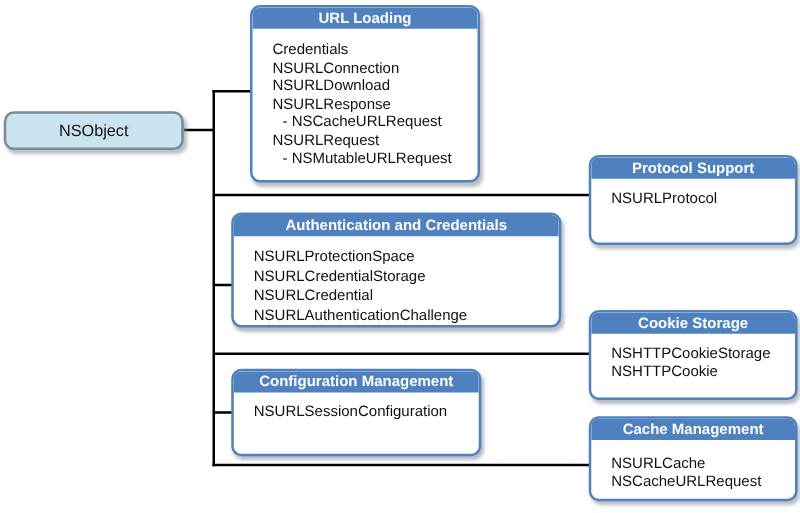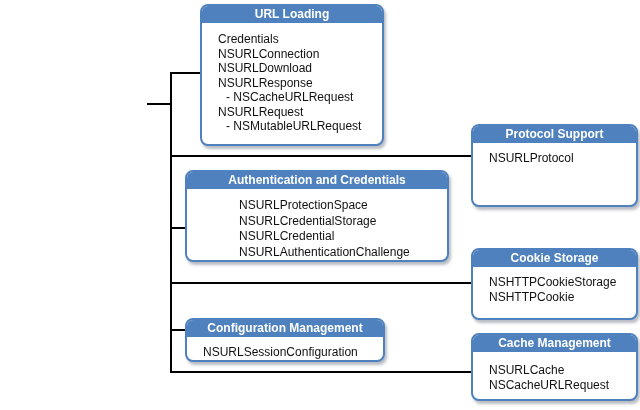--- a/index.html
+++ b/index.html
@@ -50,42 +50,45 @@
   }
   .gbody{
     padding:8px 4px 0 16px;
     font-size:12px;line-height:15px;color:var(--text-color);
   }
   .class-item{white-space:nowrap;}
   .class-item.sub{padding-left:8px;}
 
   #b-url     {left:200px;top:4px;  width:184px;height:142px;}
   #b-url .gbody{line-height:14.5px;padding-top:9px;}
-  #b-protocol{left:471px;top:124px;width:167px;height:83px;}
+  #b-protocol{left:471px;top:124px;width:167px;height:72px;}
   #b-auth    {left:185px;top:170px;width:264px;height:92px;}
-  #b-auth .gbody{padding-top:9px;line-height:15.5px;margin-left:36px;}
+  #b-auth .gbody{padding-top:9px;line-height:15.5px;}
   #b-cookie  {left:471px;top:248px;width:167px;height:72px;}
-  #b-config  {left:185px;top:295px;width:200px;height:44px;margin-top:23px;}
+  #b-config  {left:185px;top:295px;width:200px;height:70px;}
   #b-cache   {left:471px;top:333px;width:167px;height:68px;}
   #b-cache .gbody{padding-top:11px;}
 </style>
 </head>
 <body>
 
 <div id="stage">
 
   <div class="line h" style="left:147px;top:103px;width:25px;"></div>
   <div class="line v" style="left:170px;top:72px;height:301px;"></div>
   <div class="line h" style="left:170px;top:72px;width:32px;"></div>
   <div class="line h" style="left:172px;top:155px;width:300px;"></div>
   <div class="line h" style="left:172px;top:227px;width:15px;"></div>
   <div class="line h" style="left:172px;top:282px;width:300px;"></div>
   <div class="line h" style="left:172px;top:329px;width:15px;"></div>
   <div class="line h" style="left:170px;top:371px;width:302px;"></div>
 
+  <div class="nsobject">
+    <span>NSObject</span>
+  </div>
 
   <div class="gbox" id="b-url">
     <div class="ghead">URL Loading</div>
     <div class="gbody">
         <div class="class-item">Credentials</div>
         <div class="class-item">NSURLConnection</div>
         <div class="class-item">NSURLDownload</div>
         <div class="class-item">NSURLResponse</div>
         <div class="class-item sub">- NSCacheURLRequest</div>
         <div class="class-item">NSURLRequest</div>

